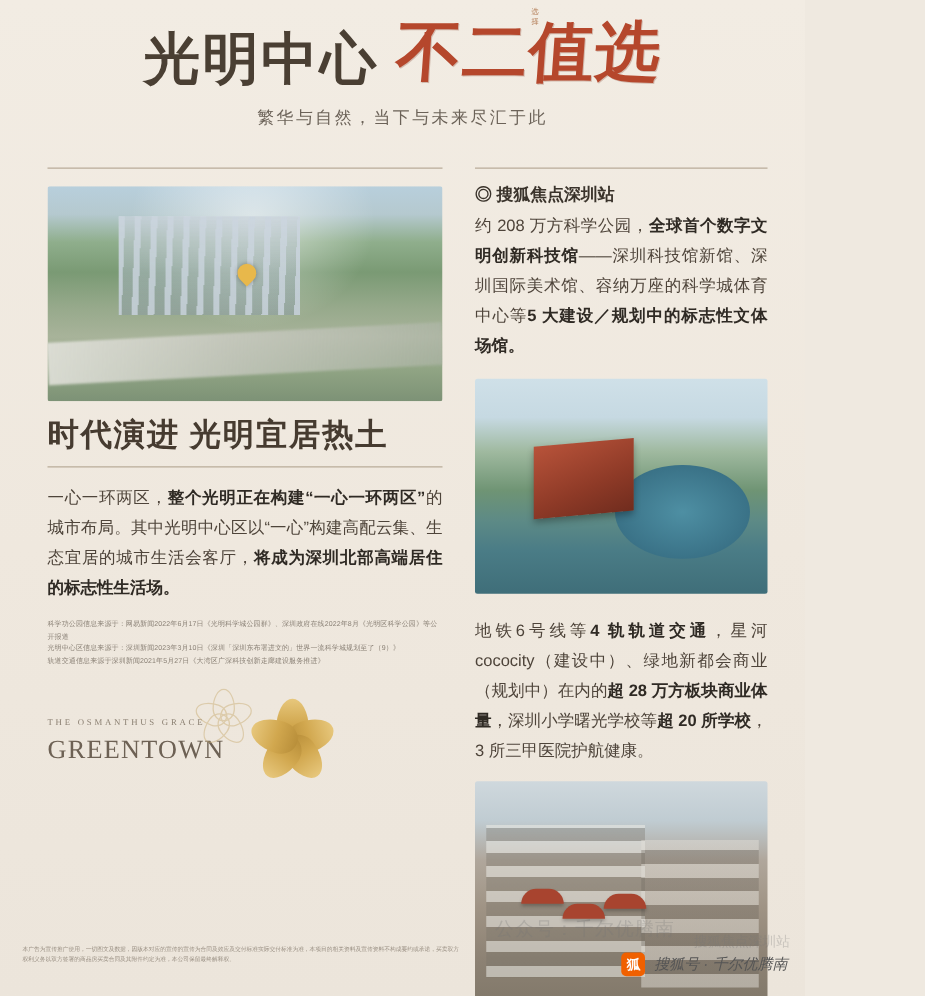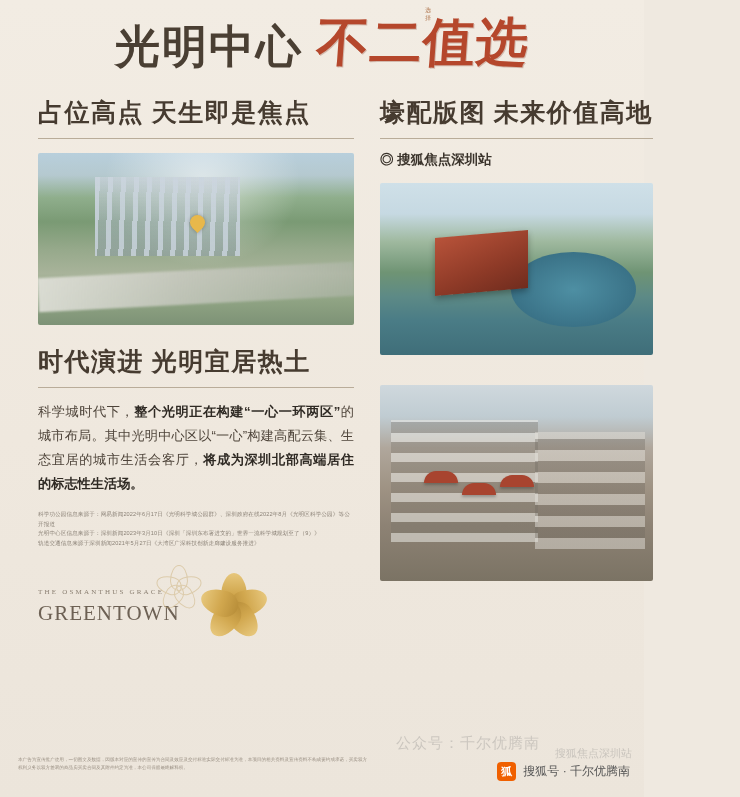--- a/index.html
+++ b/index.html
@@ -181,21 +181,21 @@
   .umbrella {
     position: absolute;
     width: 34px; height: 12px;
     background: #a8442f;
     border-radius: 18px 18px 0 0;
     box-shadow: 0 2px 3px rgba(0,0,0,.25);
     z-index: 3;
   }
 
   
-  .col-left .sec2 { margin-top: 20px; }
+  .col-left .sec2 { margin-top: 10px; }
 
   .footnotes {
     margin-top: 14px;
     font-size: 5.6px;
     line-height: 1.75;
     color: #8b8277;
     letter-spacing: .1px;
   }
 
   
@@ -274,21 +274,21 @@
   }
   .sohu-logo {
     width: 19px; height: 19px;
     background: #f06000;
     border-radius: 4px;
     color: #fff;
     font-size: 11px;
     font-weight: bold;
     display: flex; align-items: center; justify-content: center;
   }
-  .sohu-text { font-size: 12px; color: #555; }
+  .sohu-text { font-size: 12px; color: #555; font-style: italic; }
   .watermark {
     position: absolute;
     right: 104px; bottom: 44px;
     font-size: 15px;
     color: rgba(120,120,120,.28);
     letter-spacing: 1px;
     white-space: nowrap;
   }
   .watermark2 {
     position: absolute;
@@ -305,39 +305,39 @@
 <div class="page">
 
   <div class="header">
     <div class="head-line">
       <div class="head-main">光明中心</div>
       <div class="head-brush-wrap">
         <div class="head-brush">不二值选</div>
         <div class="head-seal">选<br>择</div>
       </div>
     </div>
+    <div class="head-sub">繁华与自然，当下与未来尽汇于此</div>
   </div>
 
   <div class="columns">
 
     <div class="col col-left">
 
-      <div class="sec-title">占位高点 天生即是焦点</div>
       <div class="rule"></div>
 
 
       <div class="photo photo-aerial">
         <div class="pin"></div>
       </div>
 
       <div class="sec2">
         <div class="sec-title">时代演进 光明宜居热土</div>
         <div class="rule"></div>
         <div class="body-text">
-          <span>科学城时代下，</span><b>整个光明正在构建“一心一环两区”</b><span>的城市布局。其中光明中心区以“一心”构建高配云集、生态宜居的城市生活会客厅，</span><b>将成为深圳北部高端居住的标志性生活场。</b>
+          <span>一心一环两区，</span><b>整个光明正在构建“一心一环两区”</b><span>的城市布局。其中光明中心区以“一心”构建高配云集、生态宜居的城市生活会客厅，</span><b>将成为深圳北部高端居住的标志性生活场。</b>
         </div>
       </div>
 
       <div class="footnotes">
         <div>科学功公园信息来源于：网易新闻2022年6月17日《光明科学城公园群》、深圳政府在线2022年8月《光明区科学公园》等公开报道</div>
         <div>光明中心区信息来源于：深圳新闻2023年3月10日《深圳「深圳东布署进文的」世界一流科学城规划至了（9）》</div>
         <div>轨道交通信息来源于深圳新闻2021年5月27日《大湾区广深科技创新走廊建设服务推进》</div>
       </div>
 
       <div class="brand-row">
@@ -360,29 +360,34 @@
               <span></span>
               <span></span>
           </div>
         </div>
       </div>
 
     </div>
 
     <div class="col col-right">
 
-      <div class="sec-title">壕配版图 未来价值高地</div>
       <div class="rule"></div>
 
       <div class="bullet">◎ 搜狐焦点深圳站</div>
+      <div class="body-text">
+        <span>约 208 万方科学公园，</span><b>全球首个数字文明创新科技馆</b><span>——深圳科技馆新馆、深圳国际美术馆、容纳万座的科学城体育中心等</span><b>5 大建设／规划中的标志性文体场馆。</b>
+      </div>
 
       <div class="photo photo-museum"></div>
 
       <div style="height:18px"></div>
 
+      <div class="body-text">
+        <span>地铁6号线等</span><b>4 轨轨道交通</b><span>，星河 cococity（建设中）、绿地新都会商业（规划中）在内的</span><b>超 28 万方板块商业体量</b><span>，深圳小学曙光学校等</span><b>超 20 所学校</b><span>，3 所三甲医院护航健康。</span>
+      </div>
 
       <div class="photo photo-street">
         <div class="umbrella" style="left:16%; top:44%;"></div>
         <div class="umbrella" style="left:30%; top:50%;"></div>
         <div class="umbrella" style="left:44%; top:46%;"></div>
       </div>
 
     </div>
   </div>
 

